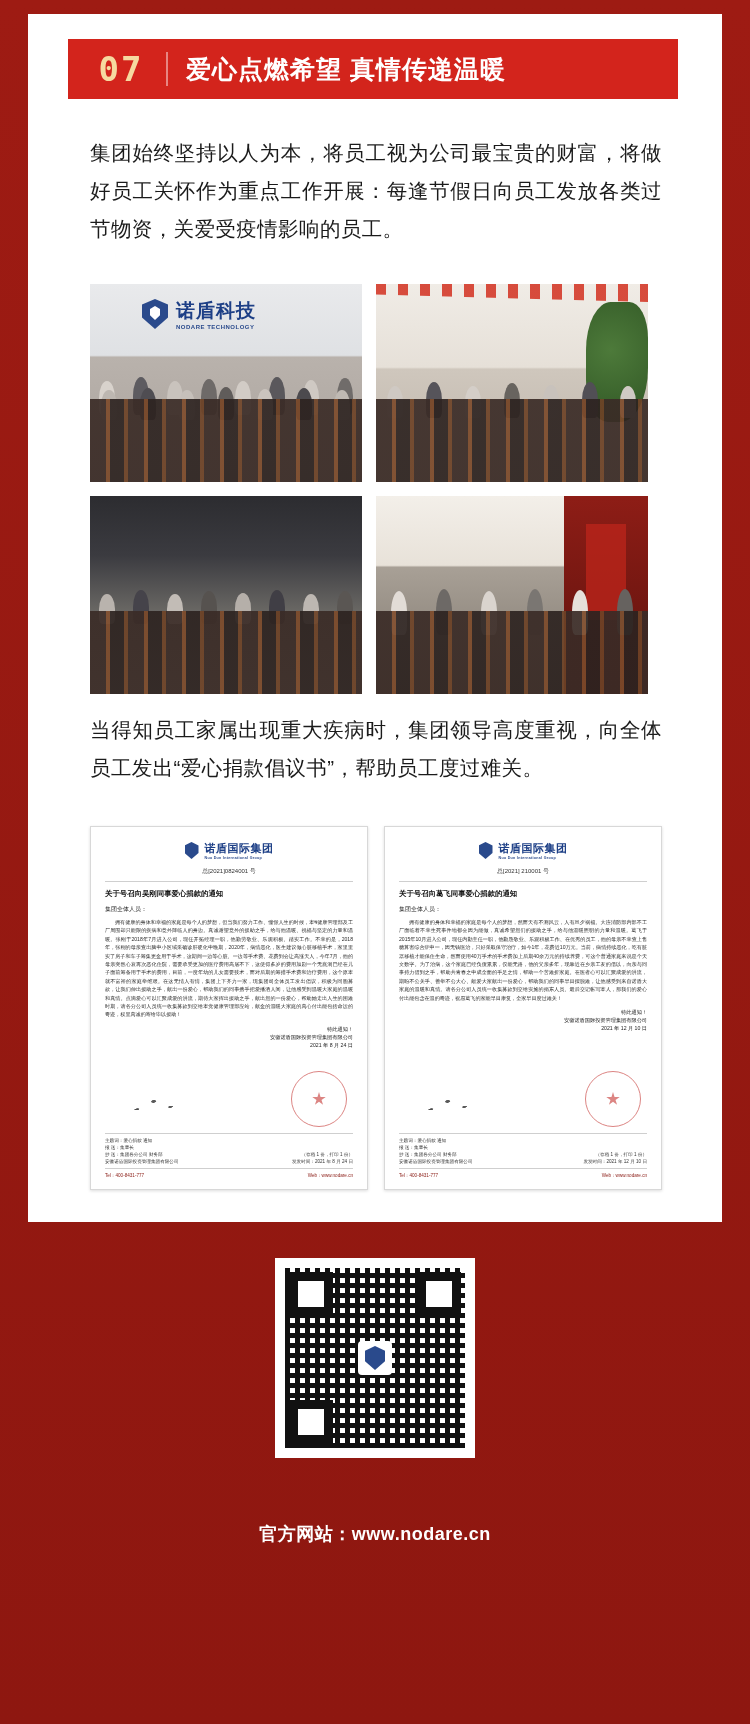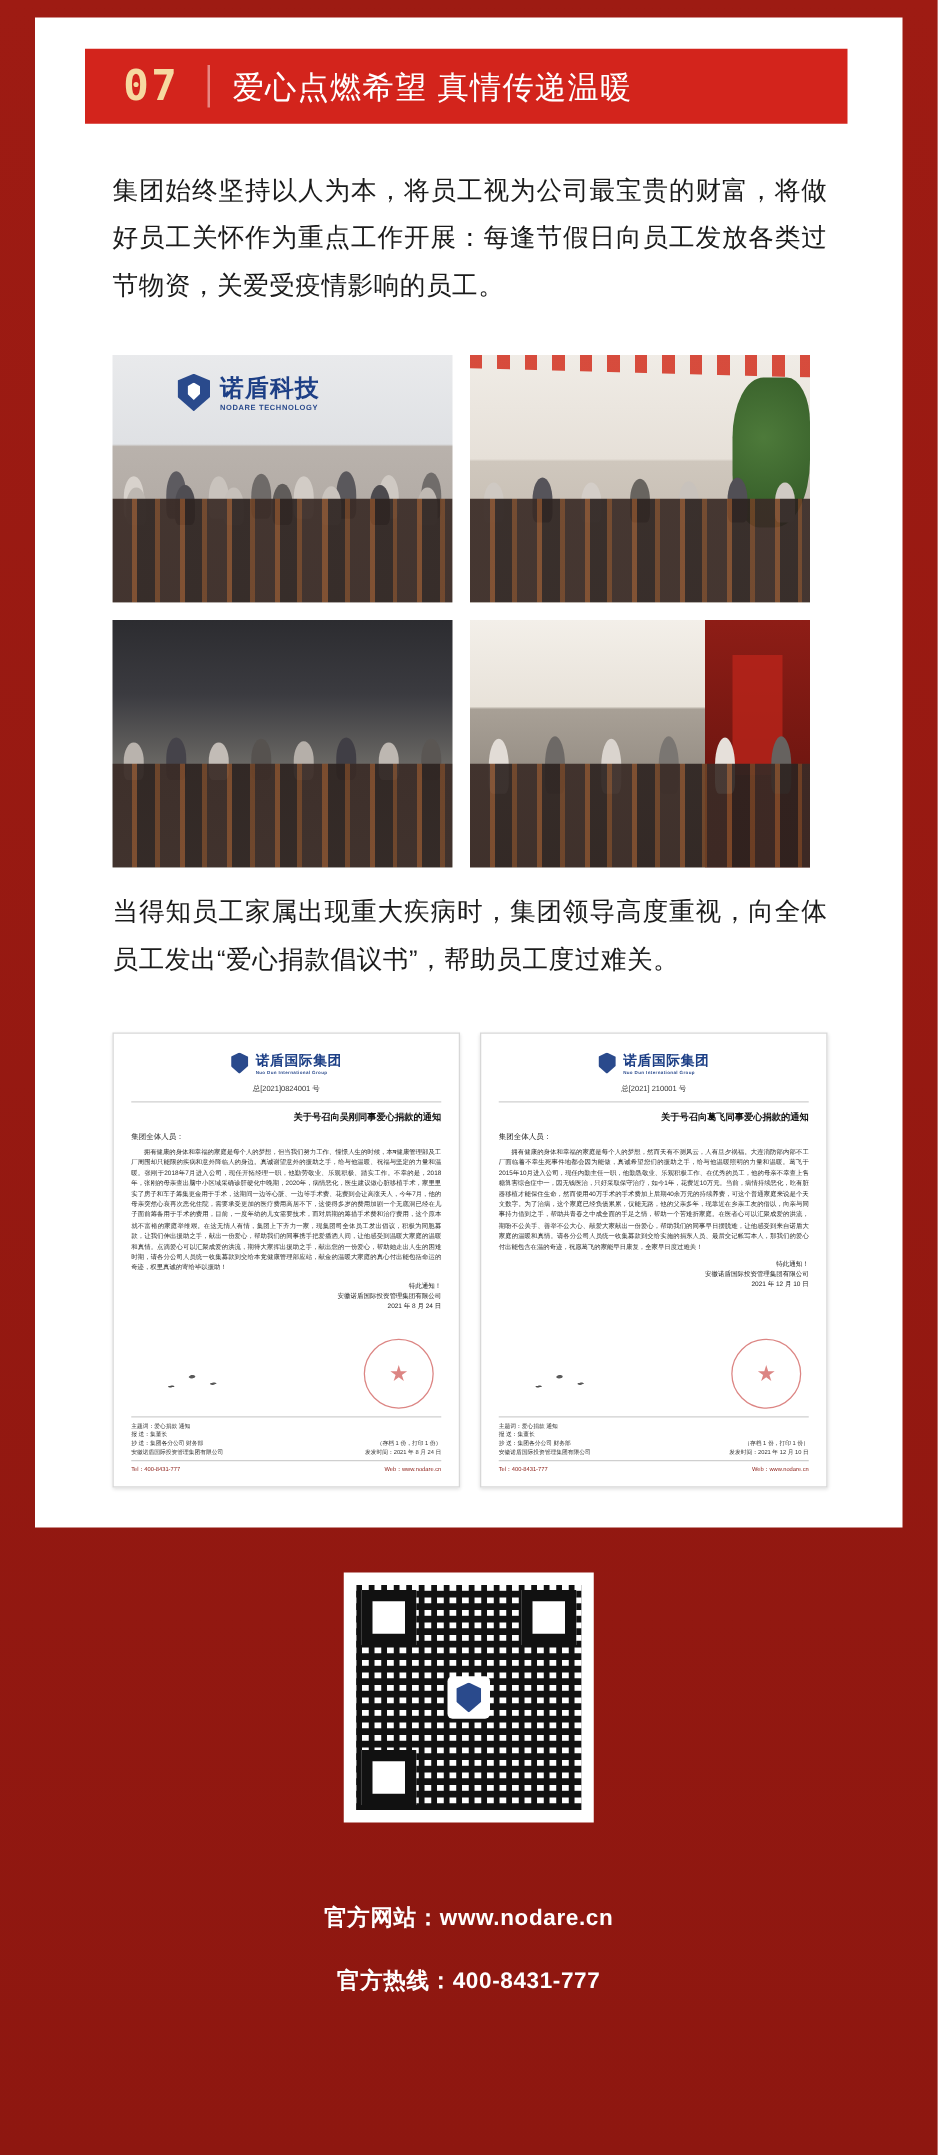--- a/index.html
+++ b/index.html
@@ -61,21 +61,21 @@
     box-sizing: border-box;
   }
   .banner-divider {
     width: 2px;
     height: 34px;
     background: rgba(255,255,255,0.45);
     margin-right: 18px;
   }
   .banner-title {
     font-size: 25px;
-    font-weight: normal;
+    font-weight: bold;
     color: #ffffff;
     letter-spacing: 1px;
   }
 
   
   .para {
     position: absolute;
     left: 62px;
     width: 572px;
     font-size: 20.5px;
@@ -189,21 +189,21 @@
   .doc-logo .en { font-size: 3.6px; color: #2a4a8c; display: block; letter-spacing: .3px;}
   .doc-code {
     text-align: center;
     font-size: 6px;
     color: #333;
     margin-top: 7px;
     border-bottom: 1px solid #cfcfcf;
     padding-bottom: 5px;
   }
   .doc-title {
-    text-align: right;
+    text-align: left;
     font-size: 7.4px;
     font-weight: bold;
     color: #111;
     margin-top: 7px;
   }
   .doc-sal {
     font-size: 6px; color:#222; margin-top: 6px;
   }
   .doc-body {
     margin-top: 4px;
@@ -500,15 +500,14 @@
   <div class="qr-card">
     <div class="qr">
       <i></i>
       <div class="ctr">
         <span class="sh"></span>
       </div>
     </div>
   </div>
 
   <div class="contact" id="site">官方网站：www.nodare.cn</div>
-  <div class="contact" id="hotline">官方热线：400-8431-777</div>
 
 </div>
 
 </body></html>

